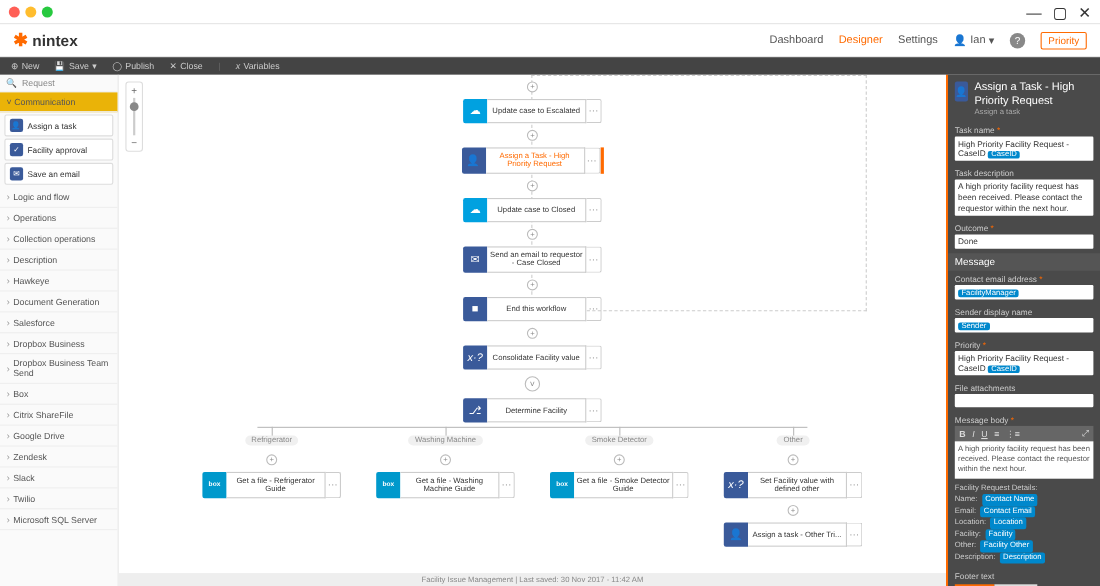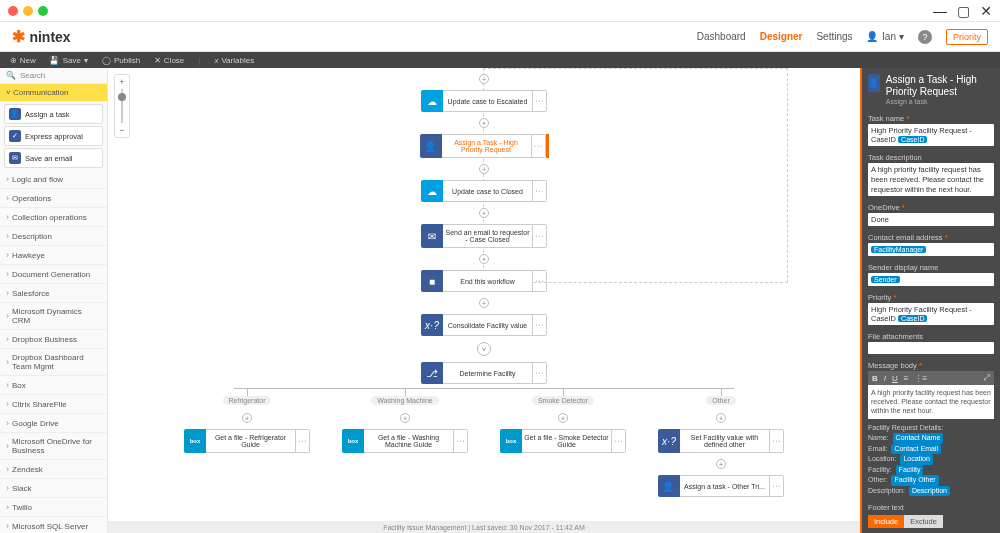--- a/index.html
+++ b/index.html
@@ -8,33 +8,33 @@
 .titlebar { height: 22px; display: flex; align-items: center; justify-content: space-between; padding: 0 8px; border-bottom: 1px solid #e5e5e5; }
 .traffic { display: flex; gap: 5px; }
 .traffic span { width: 10px; height: 10px; border-radius: 50%; }
 .tr { background: #ff5f56; } .ty { background: #ffbd2e; } .tg { background: #27c93f; }
 .winbtns { display: flex; gap: 10px; font-size: 14px; color: #333; }
 
 .topnav { height: 30px; display: flex; align-items: center; justify-content: space-between; padding: 0 12px; border-bottom: 1px solid #e5e5e5; }
 .brand { display: flex; align-items: center; gap: 4px; font-weight: bold; font-size: 14px; color: #333; }
 .brand-logo { color: #ff6a00; font-size: 16px; }
 .navright { display: flex; align-items: center; gap: 14px; font-size: 10px; color: #555; }
-.navright .active { color: #ff6a00; font-weight: 700; }
+.navright .active { color: #ff6a00; font-weight: 400; }
 .user { display: flex; align-items: center; gap: 3px; }
 .help { width: 14px; height: 14px; border-radius: 50%; background: #888; color: #fff; display: flex; align-items: center; justify-content: center; font-size: 9px; }
 .feedback { border: 1px solid #ff6a00; color: #ff6a00; padding: 2px 6px; border-radius: 2px; font-size: 9px; }
 
 .toolbar { height: 16px; background: #444; color: #ccc; display: flex; align-items: center; gap: 14px; padding: 0 10px; font-size: 8px; }
 .toolbar span { display: flex; align-items: center; gap: 3px; }
 
 .main { display: flex; height: 465px; }
 .sidebar { width: 108px; border-right: 1px solid #e5e5e5; overflow-y: auto; background: #fafafa; }
 .sidebar::-webkit-scrollbar { width: 0; }
 .search { display: flex; align-items: center; padding: 3px 6px; border-bottom: 1px solid #eee; gap: 4px; font-size: 8px; color: #888; }
-.grp-hdr { padding: 4px 6px; font-size: 8px; color: #555; border-bottom: 1px solid #eee; background: #fde047; }
+.grp-hdr { padding: 4px 6px; font-size: 8px; color: #555; border-bottom: 1px solid #eee; background: #eab308; }
 .action-item { display: flex; align-items: center; gap: 4px; padding: 3px 4px; margin: 2px 4px; background: #fff; border: 1px solid #ddd; border-radius: 2px; font-size: 7.5px; }
 .action-item .ai-icon { width: 12px; height: 12px; background: #3a5a9a; border-radius: 2px; display: flex; align-items: center; justify-content: center; color: #fff; font-size: 7px; }
 .cat { padding: 4px 6px; font-size: 8px; color: #555; border-bottom: 1px solid #eee; display:flex; align-items:center; gap:3px; }
 .cat::before { content: "›"; color: #999; font-size: 9px; }
 
 .canvas { flex: 1; position: relative; background: #fff; overflow: hidden; }
 .zoom-ctrl { position: absolute; left: 6px; top: 6px; width: 16px; background: #fff; border: 1px solid #ddd; border-radius: 3px; display: flex; flex-direction: column; align-items: center; padding: 2px 0; gap: 2px; font-size: 9px; color: #666; }
 .zoom-track { width: 2px; height: 34px; background: #ccc; position: relative; }
 .zoom-thumb { position: absolute; top: 4px; left: -3px; width: 8px; height: 8px; border-radius: 50%; background: #888; }
 
@@ -126,49 +126,47 @@
       <i>x</i> 
       <span>Variables</span>
     </span>
 </div>
 
 <div class="main">
 
   <div class="sidebar">
     <div class="search">
       <span>🔍</span>
-      <span>Search</span>
+      <span>Request</span>
     </div>
     <div class="grp-hdr">˅ <span>Communication</span></div>
     <div class="action-item">
         <span class="ai-icon">👤</span>
         <span>Assign a task</span>
       </div>
     <div class="action-item">
         <span class="ai-icon">✓</span>
-        <span>Express approval</span>
+        <span>Facility approval</span>
       </div>
     <div class="action-item">
         <span class="ai-icon">✉</span>
         <span>Save an email</span>
       </div>
     <div class="cat">Logic and flow</div>
     <div class="cat">Operations</div>
     <div class="cat">Collection operations</div>
     <div class="cat">Description</div>
     <div class="cat">Hawkeye</div>
     <div class="cat">Document Generation</div>
     <div class="cat">Salesforce</div>
-    <div class="cat">Microsoft Dynamics CRM</div>
     <div class="cat">Dropbox Business</div>
-    <div class="cat">Dropbox Dashboard Team Mgmt</div>
+    <div class="cat">Dropbox Business Team Send</div>
     <div class="cat">Box</div>
     <div class="cat">Citrix ShareFile</div>
     <div class="cat">Google Drive</div>
-    <div class="cat">Microsoft OneDrive for Business</div>
     <div class="cat">Zendesk</div>
     <div class="cat">Slack</div>
     <div class="cat">Twilio</div>
     <div class="cat">Microsoft SQL Server</div>
 
   </div>
 
   <div class="canvas">
     <div class="zoom-ctrl">
       <span>+</span>
@@ -288,23 +286,24 @@
         <div class="pp-sub">Assign a task</div>
       </div>
     </div>
 
     <div class="pp-label"><span>Task name</span> <span class="req">*</span></div>
     <div class="pp-input"><span>High Priority Facility Request - CaseID</span> <span class="pp-tag">CaseID</span></div>
 
     <div class="pp-label"><span>Task description</span></div>
     <div class="pp-input" style="line-height:1.3">A high priority facility request has been received. Please contact the requestor within the next hour.</div>
 
-    <div class="pp-label"><span>OneDrive</span> <span class="req">*</span></div>
+    <div class="pp-label"><span>Outcome</span> <span class="req">*</span></div>
     <div class="pp-input">Done</div>
 
+    <div class="pp-section">Message</div>
 
     <div class="pp-label"><span>Contact email address</span> <span class="req">*</span></div>
     <div class="pp-input"><span class="pp-tag">FacilityManager</span></div>
 
     <div class="pp-label">Sender display name</div>
     <div class="pp-input"><span class="pp-tag">Sender</span></div>
 
     <div class="pp-label"><span>Priority</span> <span class="req">*</span></div>
     <div class="pp-input"><span>High Priority Facility Request - CaseID</span> <span class="pp-tag">CaseID</span></div>
 

